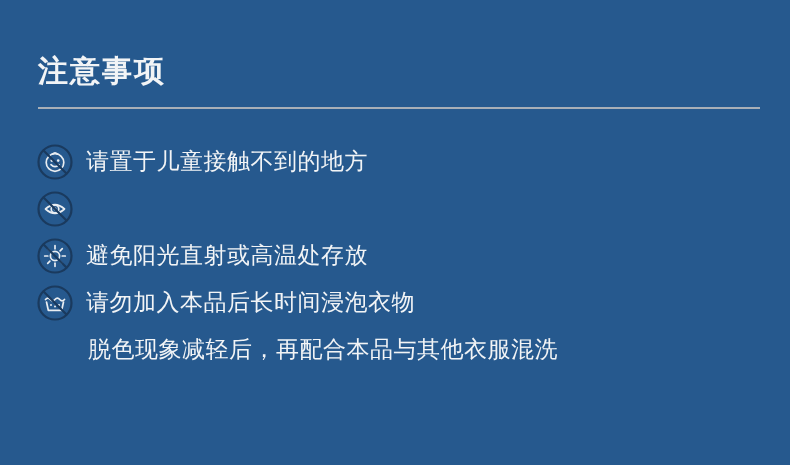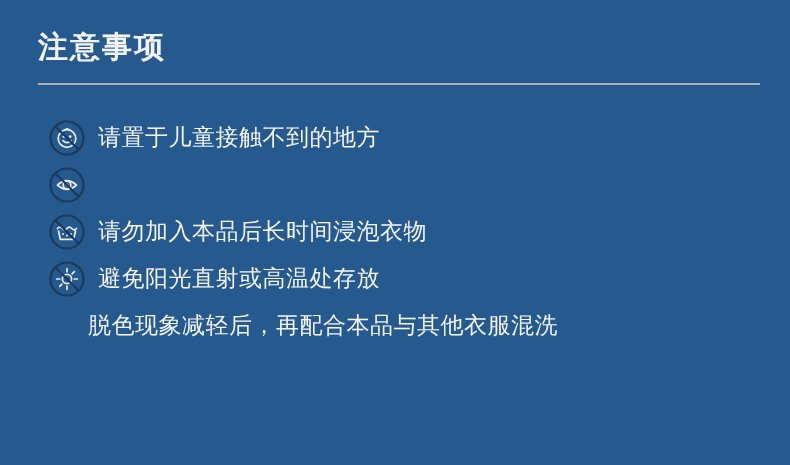--- a/index.html
+++ b/index.html
@@ -12,40 +12,40 @@
   * { margin: 0; padding: 0; box-sizing: border-box; }
   html, body { background: #ffffff; }
   .page {
     position: relative;
     width: 790px;
     height: 465px;
     background: var(--color-background);
     font-family: "Liberation Sans", "DejaVu Sans", sans-serif;
     overflow: hidden;
   }
-  .header { padding: 28px 38px 0 38px; }
+  .header { padding: 52px 38px 0 38px; }
   .page-title {
     font-size: 30px;
     font-weight: bold;
     color: var(--color-text);
     letter-spacing: 2px;
     line-height: 38px;
   }
   .divider {
     margin: 17px 30px 0 38px;
     width: 722px;
     height: 2px;
     background: var(--color-divider);
   }
   .notice-list { margin-top: 29px; }
   .notice-item {
     display: flex;
     align-items: center;
     height: 47px;
-    padding-left: 48px;
+    padding-left: 36px;
   }
   .notice-item .icon {
     width: 38px;
     height: 38px;
     flex: 0 0 38px;
     display: inline-block;
   }
   .notice-item .item-text {
     margin-left: 12px;
     font-size: 23px;
@@ -97,49 +97,49 @@
           <circle class="glyph-fill" cx="19" cy="19" r="1.4"></circle>
           <line class="slash" x1="7.8" y1="7.8" x2="30.2" y2="30.2"></line>
         </svg>
       </span>
     </div>
 
     <div class="notice-item">
       <span class="icon">
         <svg viewBox="0 0 38 38" width="38" height="38">
           <circle class="ring" cx="19" cy="19" r="16.5"></circle>
-          <path class="glyph" d="M9.5,15.5 q2.4,-2.8 4.75,0 q2.4,2.8 4.75,0 q2.4,-2.8 4.75,0 q2.4,2.8 4.75,0"></path>
-          <path class="glyph" d="M10.5,18 L12.3,26.3 L25.7,26.3 L27.5,18"></path>
-          <circle class="glyph-fill" cx="15" cy="21" r="1"></circle>
-          <circle class="glyph-fill" cx="19" cy="22.6" r="1"></circle>
-          <circle class="glyph-fill" cx="23" cy="21" r="1"></circle>
-          <line class="slash" x1="7.8" y1="7.8" x2="30.2" y2="30.2"></line>
-        </svg>
-      </span>
-      <span class="item-text">请勿加入本品后长时间浸泡衣物</span>
-    </div>
-
-    <div class="notice-item">
-      <span class="icon">
-        <svg viewBox="0 0 38 38" width="38" height="38">
-          <circle class="ring" cx="19" cy="19" r="16.5"></circle>
           <circle class="glyph" cx="19" cy="19" r="4.6"></circle>
           <line class="glyph" x1="26.2" y1="19" x2="29.3" y2="19"></line>
           <line class="glyph" x1="24.1" y1="24.1" x2="26.3" y2="26.3"></line>
           <line class="glyph" x1="19" y1="26.2" x2="19" y2="29.3"></line>
           <line class="glyph" x1="13.9" y1="24.1" x2="11.7" y2="26.3"></line>
           <line class="glyph" x1="11.8" y1="19" x2="8.7" y2="19"></line>
           <line class="glyph" x1="13.9" y1="13.9" x2="11.7" y2="11.7"></line>
           <line class="glyph" x1="19" y1="11.8" x2="19" y2="8.7"></line>
           <line class="glyph" x1="24.1" y1="13.9" x2="26.3" y2="11.7"></line>
           <line class="slash" x1="7.8" y1="7.8" x2="30.2" y2="30.2"></line>
         </svg>
       </span>
       <span class="item-text">避免阳光直射或高温处存放</span>
     </div>
 
+    <div class="notice-item">
+      <span class="icon">
+        <svg viewBox="0 0 38 38" width="38" height="38">
+          <circle class="ring" cx="19" cy="19" r="16.5"></circle>
+          <path class="glyph" d="M9.5,15.5 q2.4,-2.8 4.75,0 q2.4,2.8 4.75,0 q2.4,-2.8 4.75,0 q2.4,2.8 4.75,0"></path>
+          <path class="glyph" d="M10.5,18 L12.3,26.3 L25.7,26.3 L27.5,18"></path>
+          <circle class="glyph-fill" cx="15" cy="21" r="1"></circle>
+          <circle class="glyph-fill" cx="19" cy="22.6" r="1"></circle>
+          <circle class="glyph-fill" cx="23" cy="21" r="1"></circle>
+          <line class="slash" x1="7.8" y1="7.8" x2="30.2" y2="30.2"></line>
+        </svg>
+      </span>
+      <span class="item-text">请勿加入本品后长时间浸泡衣物</span>
+    </div>
+
 
     <div class="notice-item continuation">
       <span class="item-text">脱色现象减轻后，再配合本品与其他衣服混洗</span>
     </div>
 
   </div>
 </div>
 
 </body></html>

